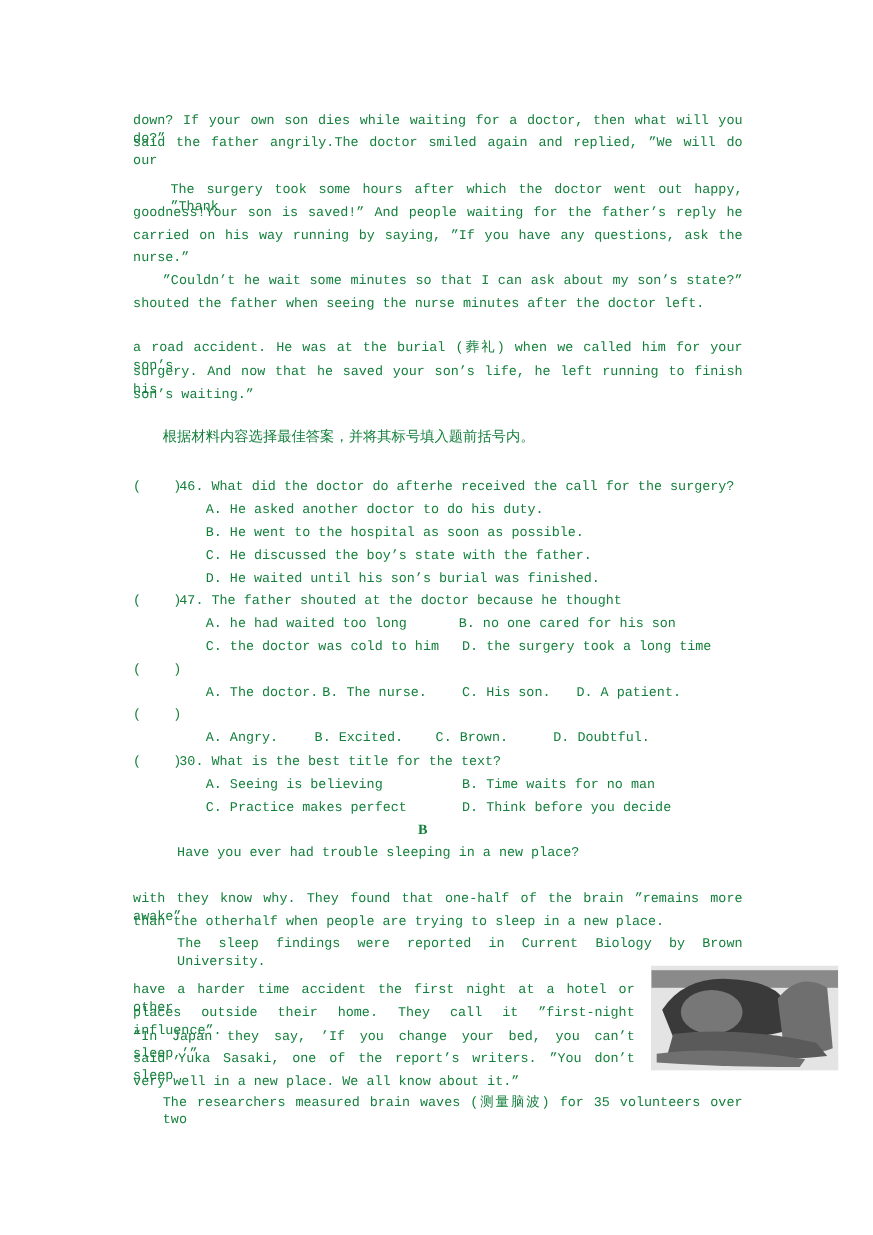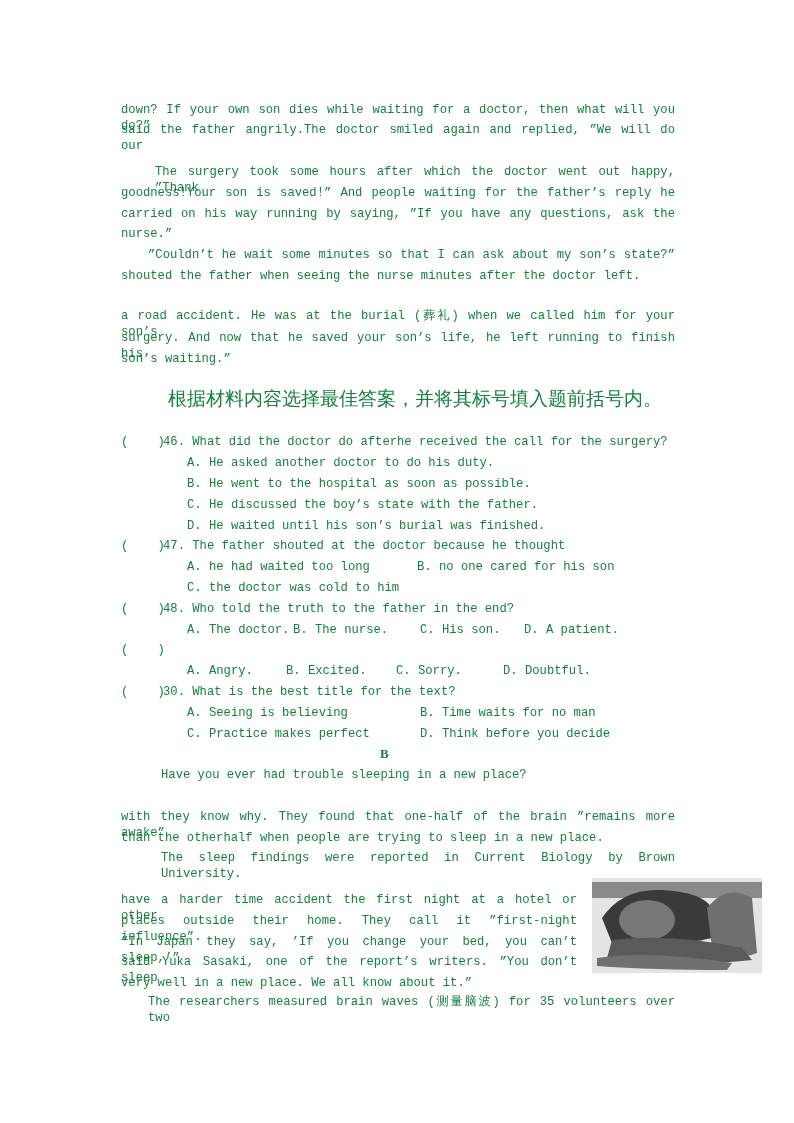--- a/index.html
+++ b/index.html
@@ -7,21 +7,21 @@
   .page { position: absolute; left: 0; top: 0; width: 794px; height: 1123px; }
   .ln {
     position: absolute;
     font-family: "Liberation Mono", "DejaVu Sans Mono", monospace;
     font-size: 12.2px;
     color: #15803d;
     white-space: pre;
     line-height: 16px;
   }
   .just { text-align: justify; text-align-last: justify; width: 554px; white-space: normal; }
-  .cn { font-family: "DejaVu Sans", sans-serif; font-size: 19px; margin-left: 20px; }
+  .cn { font-family: "DejaVu Sans", sans-serif; font-size: 13px; }
   .bold { font-weight: bold; font-family: "Liberation Serif", serif; font-size: 13px; }
   .photo {
     position: absolute; left: 592px; top: 878px; width: 170px; height: 95px;
     background: #ddd; overflow: hidden;
   }
 </style>
 </head>
 <body>
 
 <div class="page">
@@ -48,32 +48,32 @@
   <div class="ln" style="left:187px;top:455px">A. He asked another doctor to do his duty.</div>
   <div class="ln" style="left:187px;top:476px">B. He went to the hospital as soon as possible.</div>
   <div class="ln" style="left:187px;top:497px">C. He discussed the boy’s state with the father.</div>
   <div class="ln" style="left:187px;top:518px">D. He waited until his son’s burial was finished.</div>
 
   <div class="ln" style="left:121px;top:538px">(    )</div>
   <div class="ln" style="left:163px;top:538px">47. The father shouted at the doctor because he thought</div>
   <div class="ln" style="left:187px;top:559px">A. he had waited too long</div>
   <div class="ln" style="left:417px;top:559px">B. no one cared for his son</div>
   <div class="ln" style="left:187px;top:580px">C. the doctor was cold to him</div>
+  <div class="ln" style="left:420px;top:580px">D. the surgery took a long time</div>
 
   <div class="ln" style="left:121px;top:601px">(    )</div>
-  <div class="ln" style="left:163px;top:601px">48. Who told the truth to the father in the end?</div>
   <div class="ln" style="left:187px;top:622px">A. The doctor.</div>
   <div class="ln" style="left:293px;top:622px">B. The nurse.</div>
   <div class="ln" style="left:420px;top:622px">C. His son.</div>
   <div class="ln" style="left:524px;top:622px">D. A patient.</div>
 
   <div class="ln" style="left:121px;top:642px">(    )</div>
   <div class="ln" style="left:187px;top:663px">A. Angry.</div>
   <div class="ln" style="left:286px;top:663px">B. Excited.</div>
-  <div class="ln" style="left:396px;top:663px">C. Sorry.</div>
+  <div class="ln" style="left:396px;top:663px">C. Brown.</div>
   <div class="ln" style="left:503px;top:663px">D. Doubtful.</div>
 
   <div class="ln" style="left:121px;top:684px">(    )</div>
   <div class="ln" style="left:163px;top:684px">30. What is the best title for the text?</div>
   <div class="ln" style="left:187px;top:705px">A. Seeing is believing</div>
   <div class="ln" style="left:420px;top:705px">B. Time waits for no man</div>
   <div class="ln" style="left:187px;top:726px">C. Practice makes perfect</div>
   <div class="ln" style="left:420px;top:726px">D. Think before you decide</div>
 
   <div class="ln bold" style="left:380px;top:746px">B</div>

